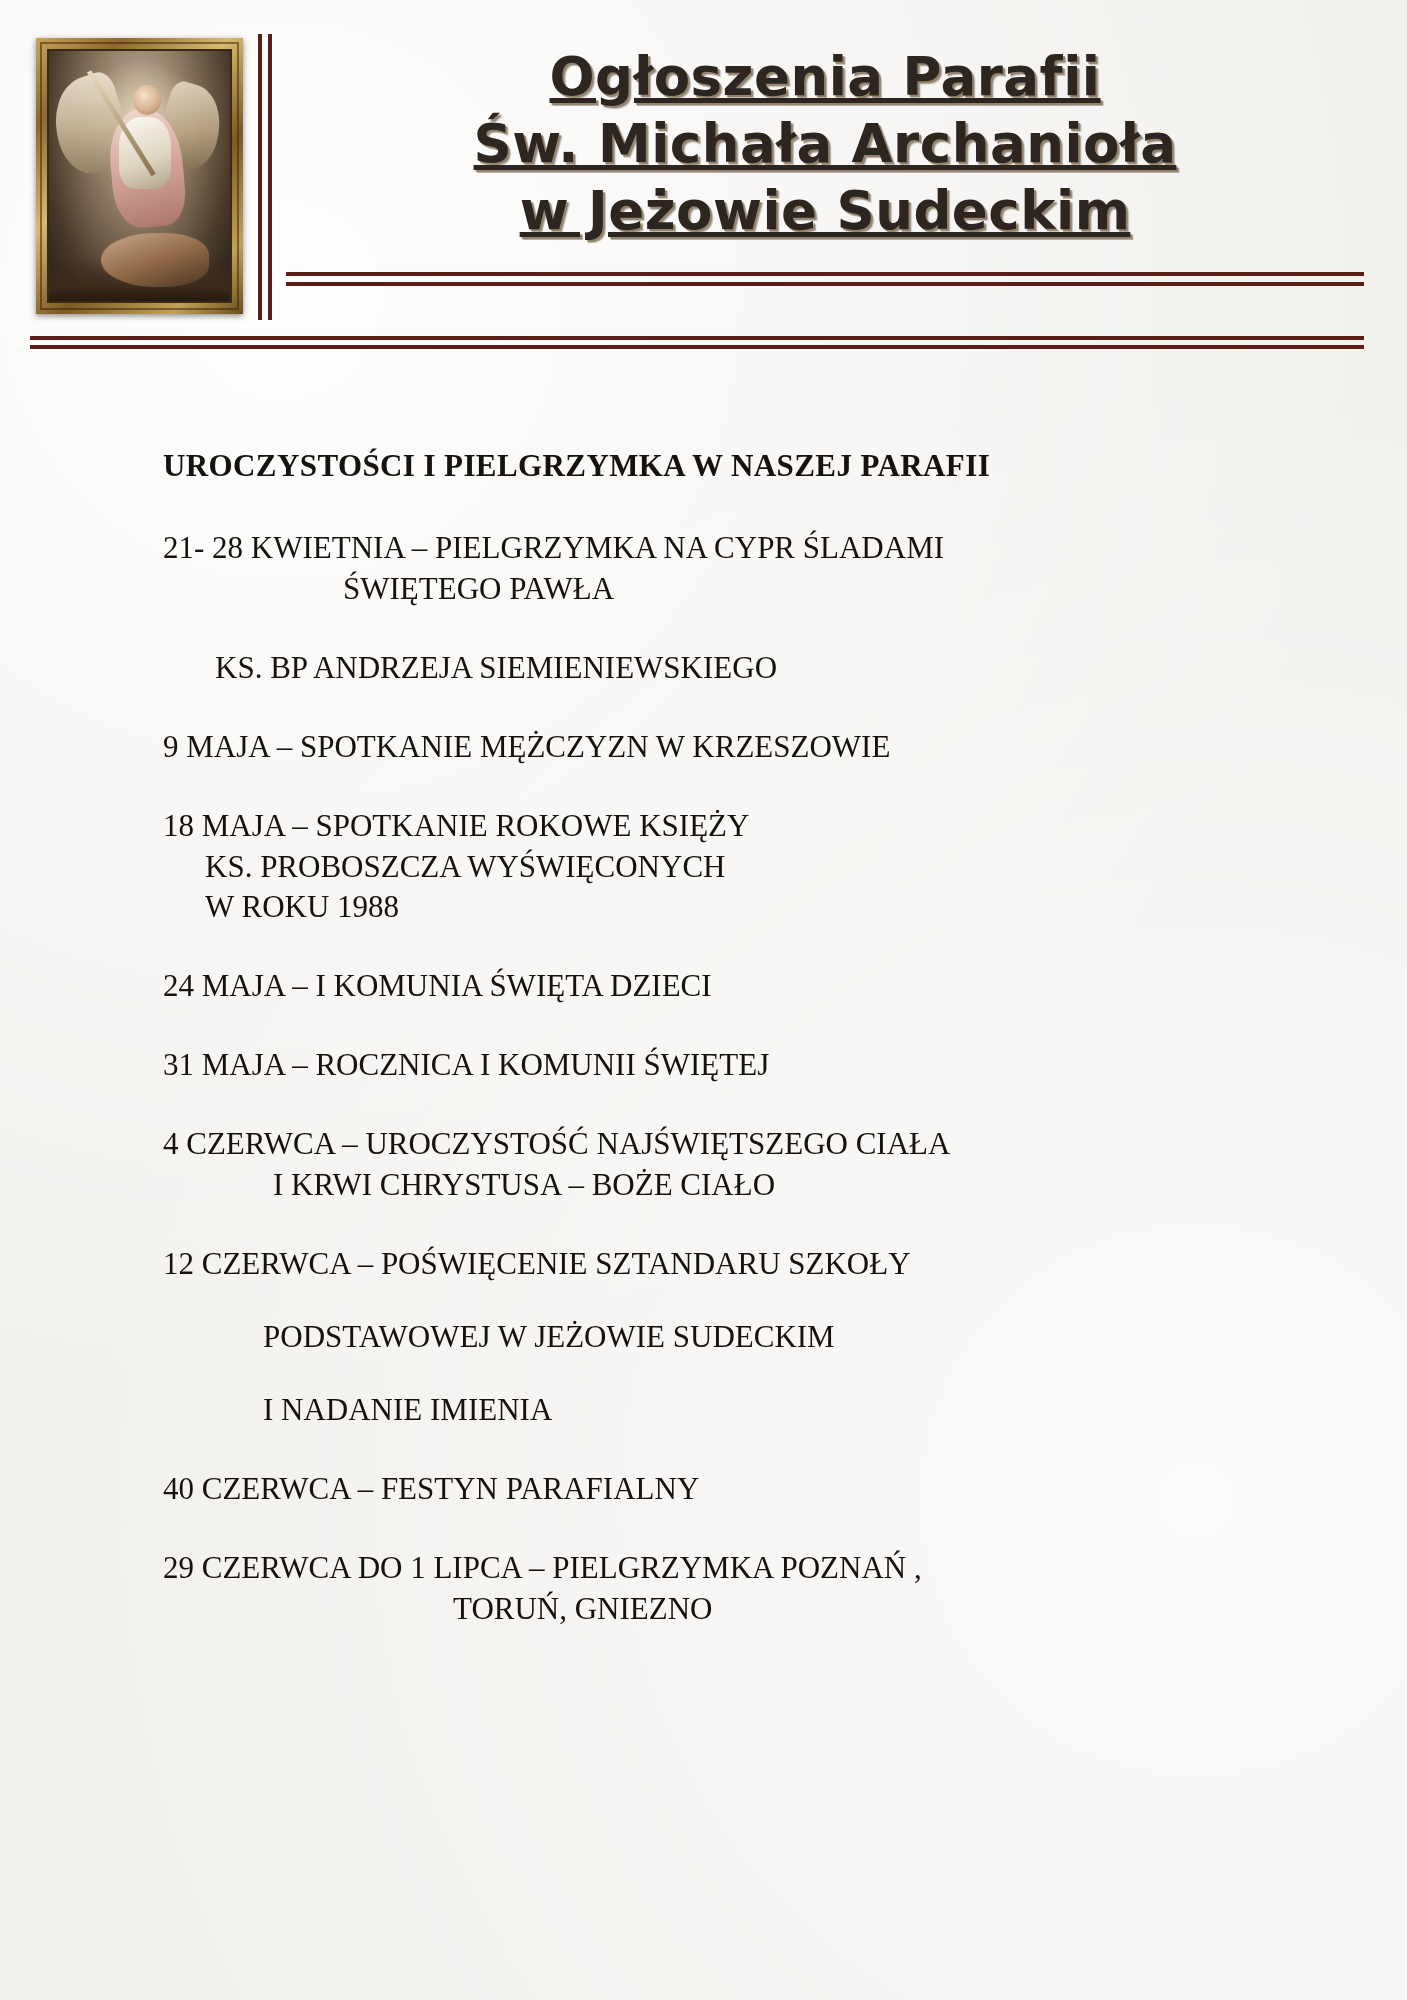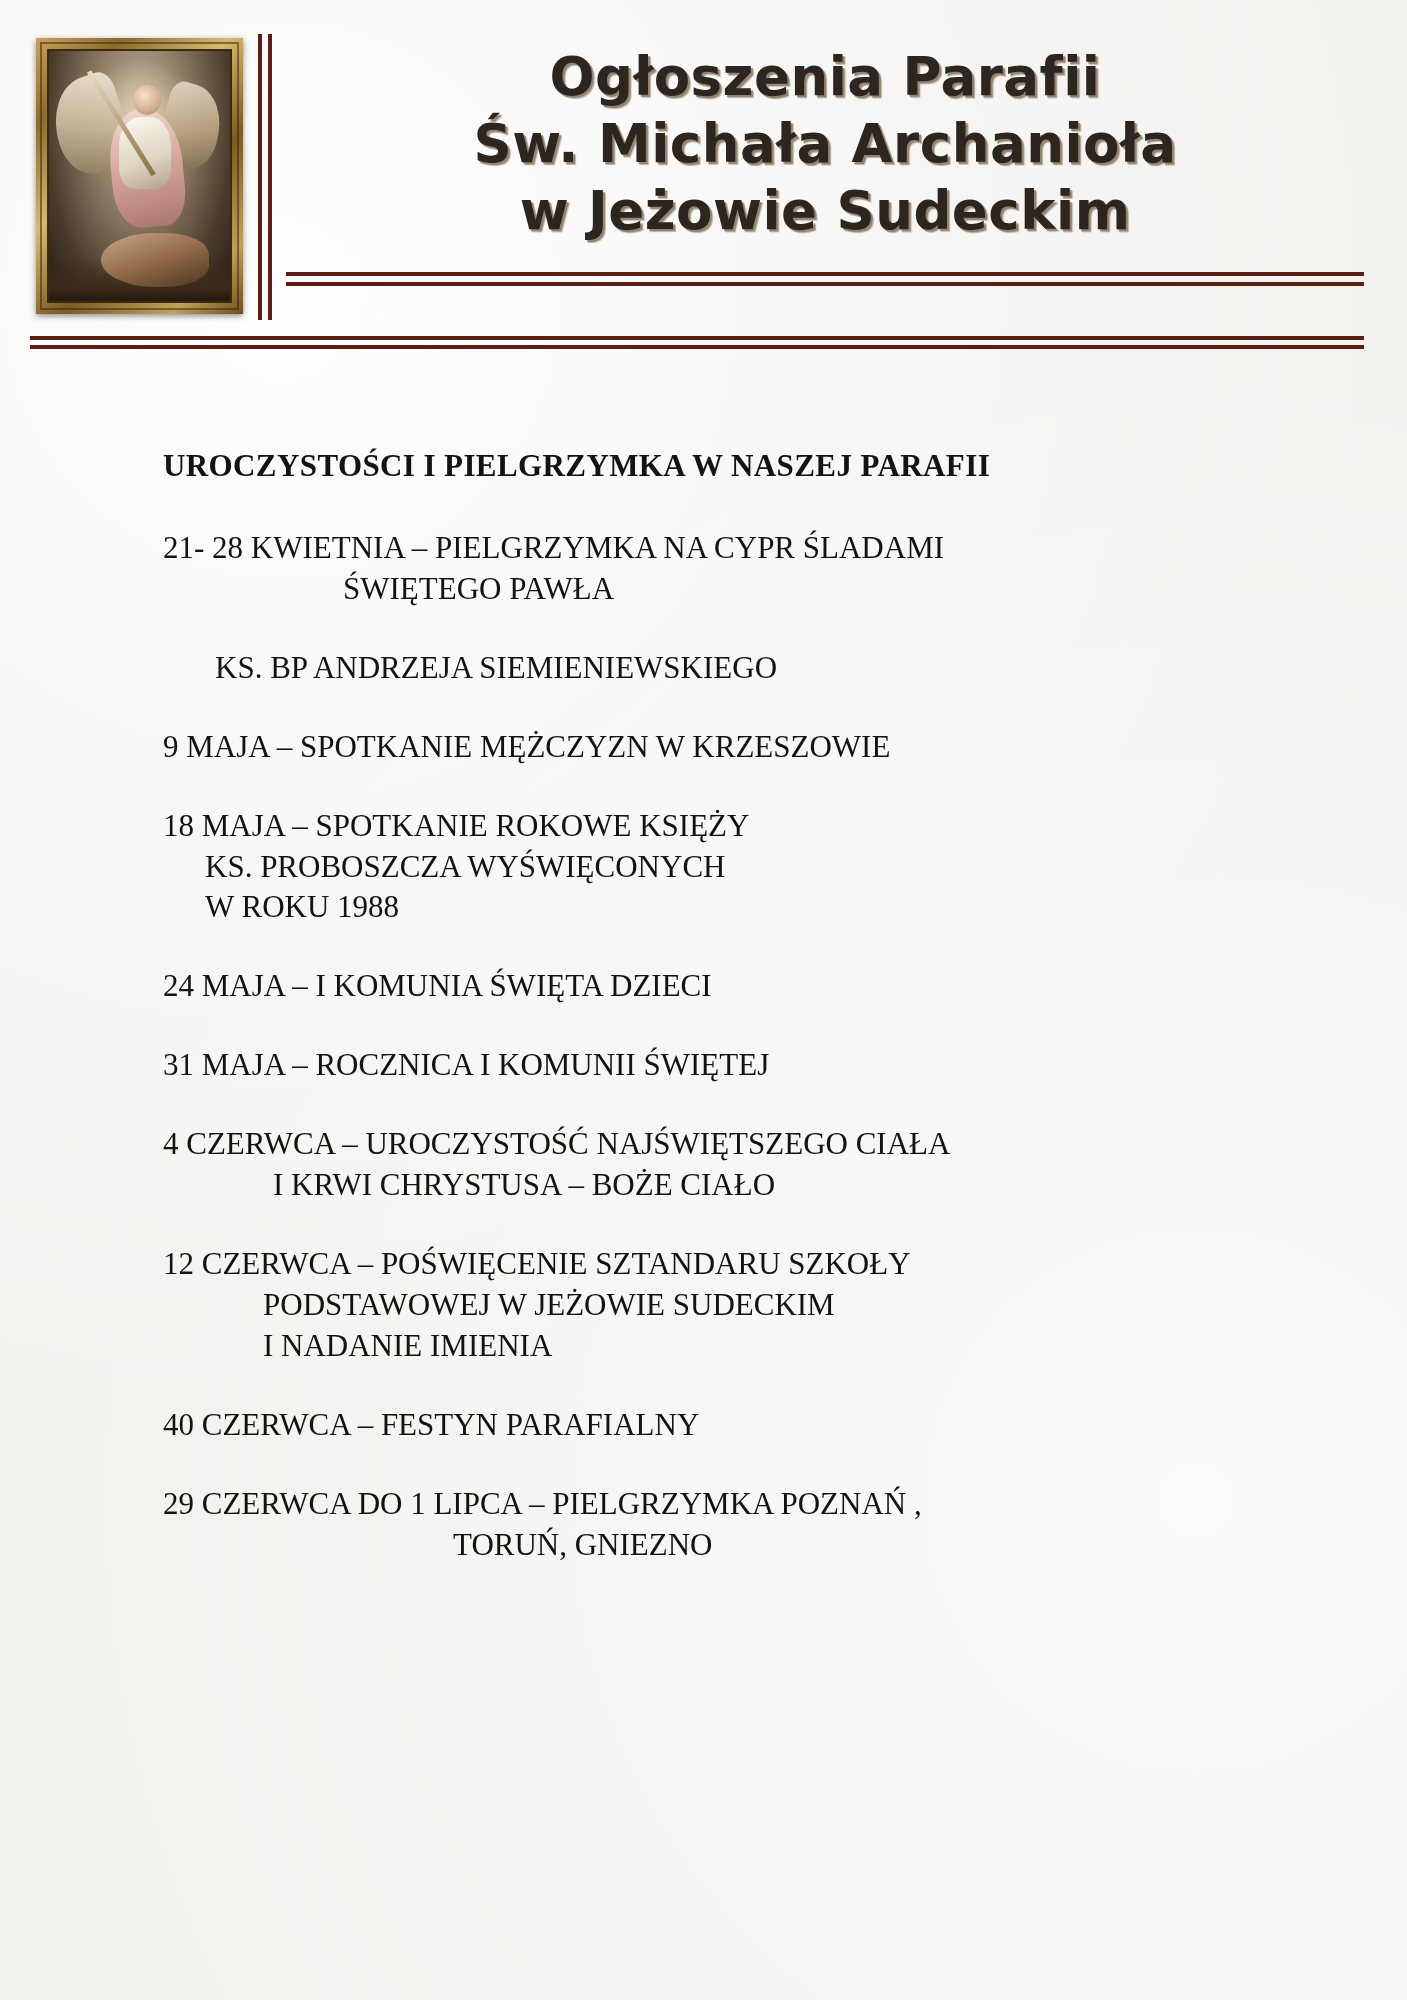--- a/index.html
+++ b/index.html
@@ -152,21 +152,21 @@
     font-family: "DejaVu Sans", sans-serif;
     font-weight: bold;
     font-size: 53px;
     line-height: 1.26;
     letter-spacing: 0.5px;
     color: #2d2620;
     text-shadow:
       2px 2px 0 rgba(120,95,60,0.55),
       3px 3px 1px rgba(60,45,25,0.35);
   }
-  .header-title .line { display: block; white-space: nowrap; }
+  .header-title .line { display: block; white-space: nowrap; text-decoration: underline; }
 
   .header-rule-under {
     position: absolute;
     left: 286px;
     top: 272px;
     width: 1078px;
     height: 14px;
     border-top: 4px solid #5c1d17;
     border-bottom: 4px solid #5c1d17;
     box-sizing: border-box;
@@ -207,21 +207,21 @@
     color: #16120f;
   }
   .entry .l {
     display: block;
     white-space: pre;
   }
   .entry .indent-1 { padding-left: 180px; }
   .entry .indent-2 { padding-left: 52px; }
   .entry .indent-3 { padding-left: 42px; }
   .entry .indent-4 { padding-left: 110px; }
-  .entry .indent-5 { padding-left: 100px; }
+  .entry .indent-5 { padding-left: 100px; margin-top: 32px; }
   .entry .indent-6 { padding-left: 290px; }
 </style>
 </head>
 <body>
 
 <div class="page">
 
   <div class="header">
 
     <div class="painting-frame">

